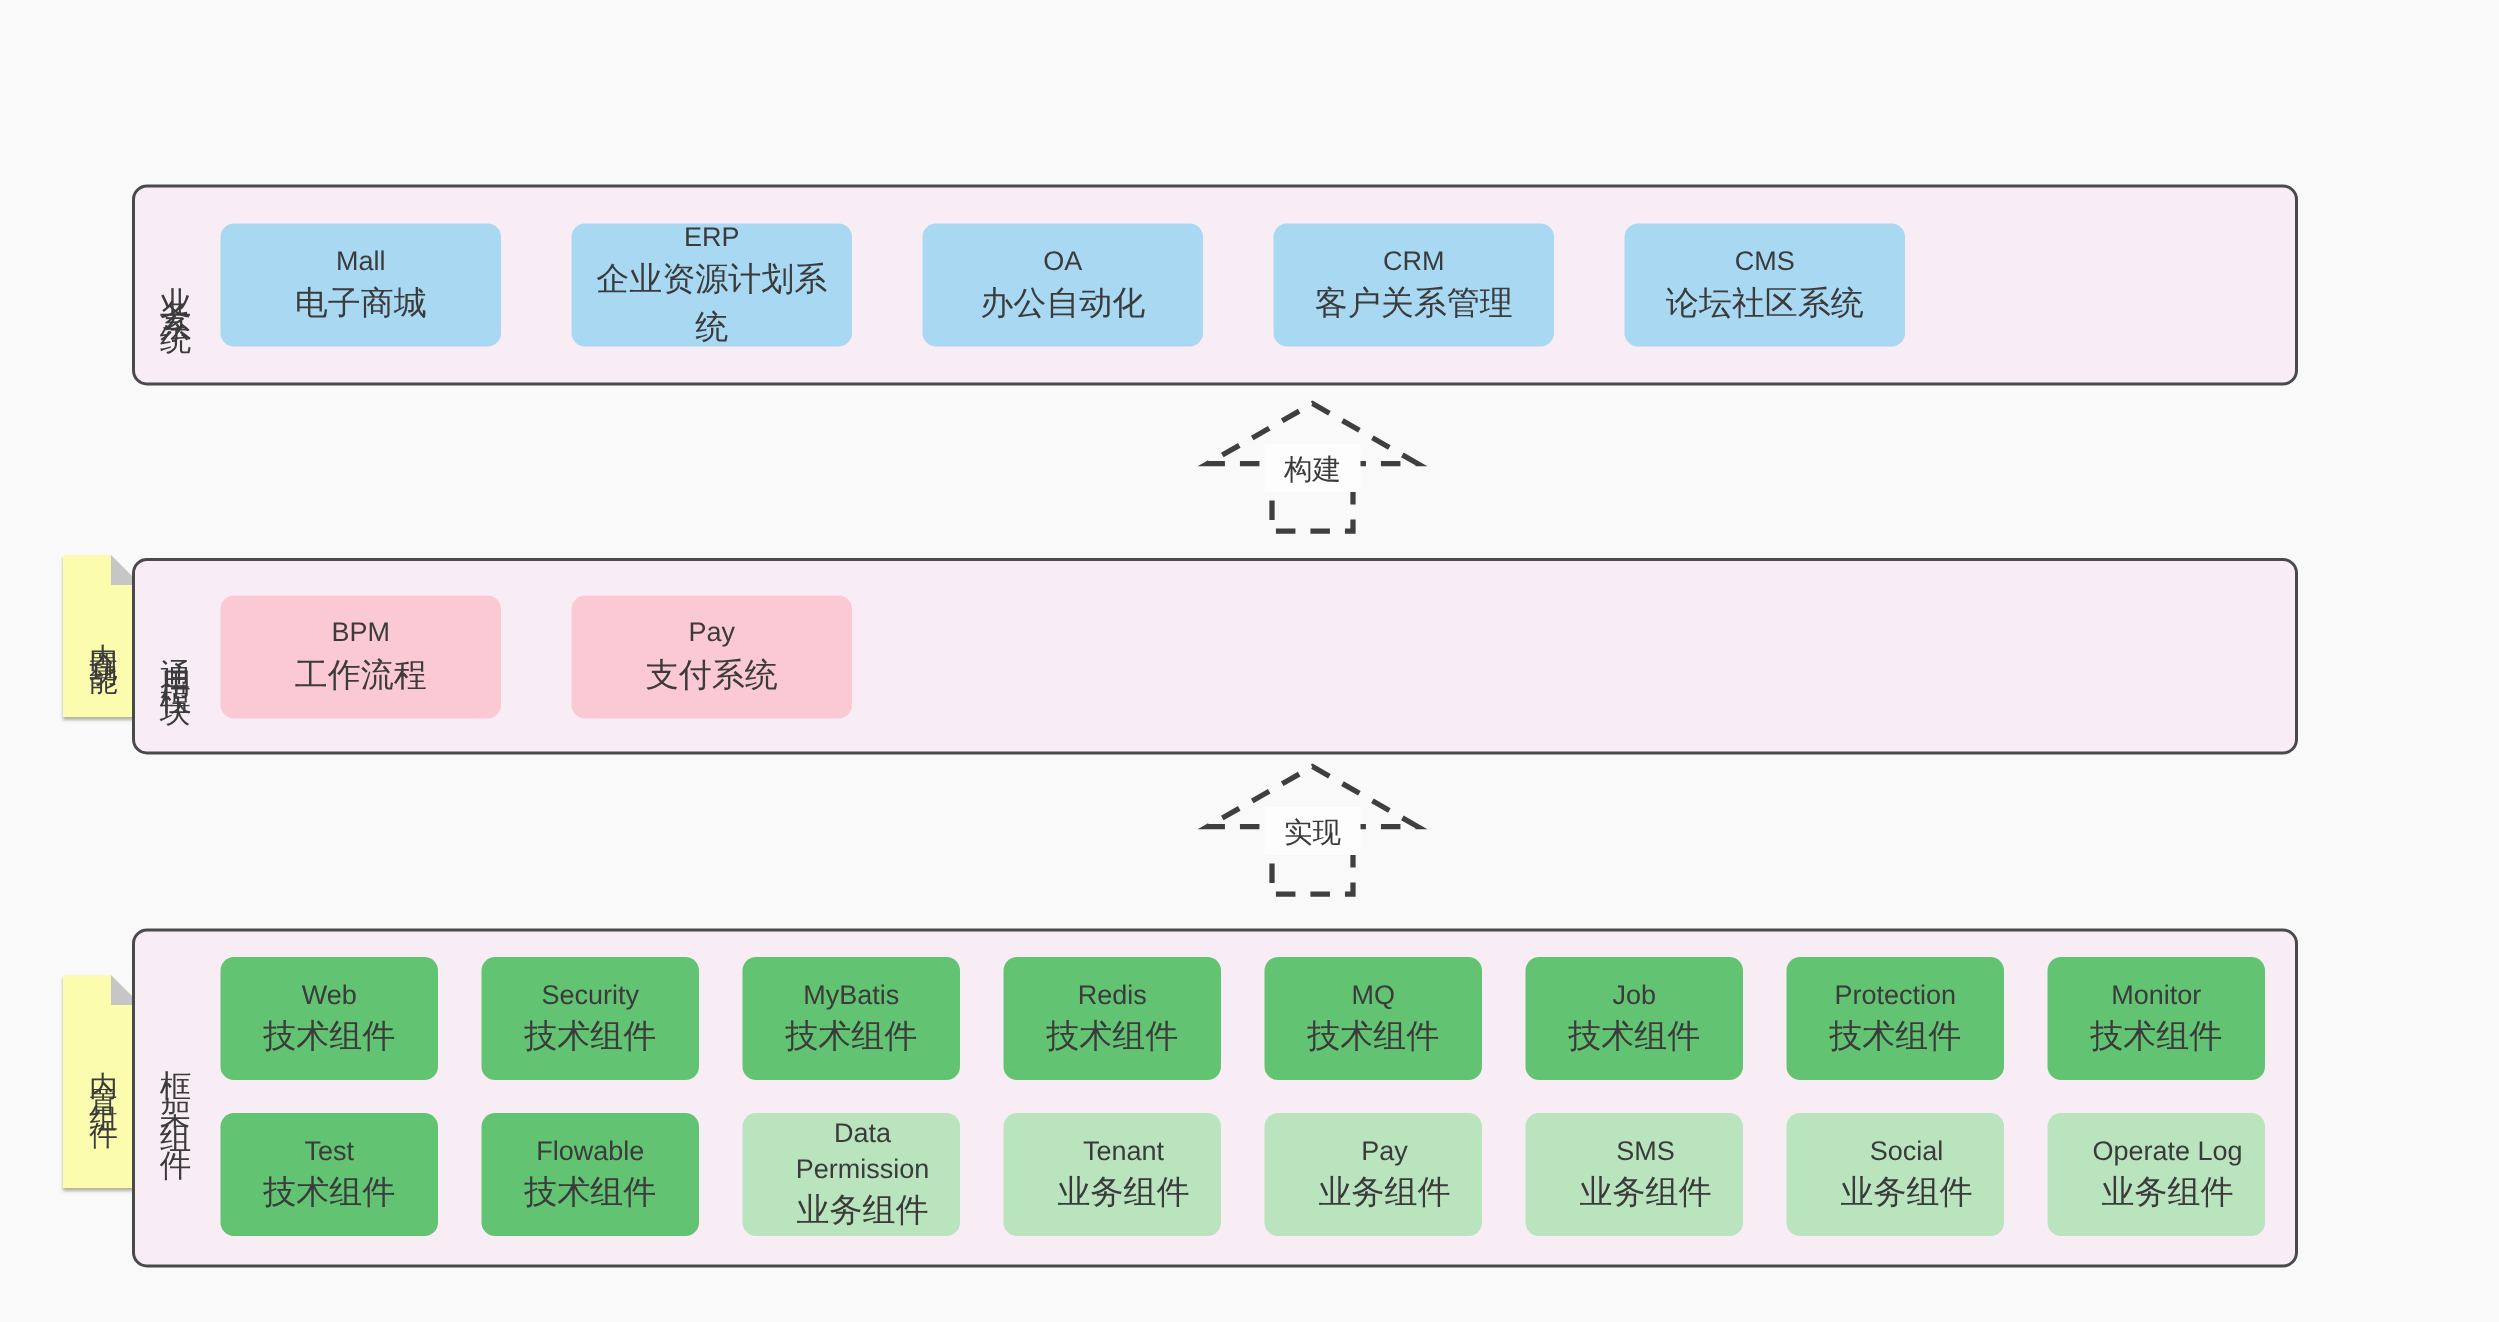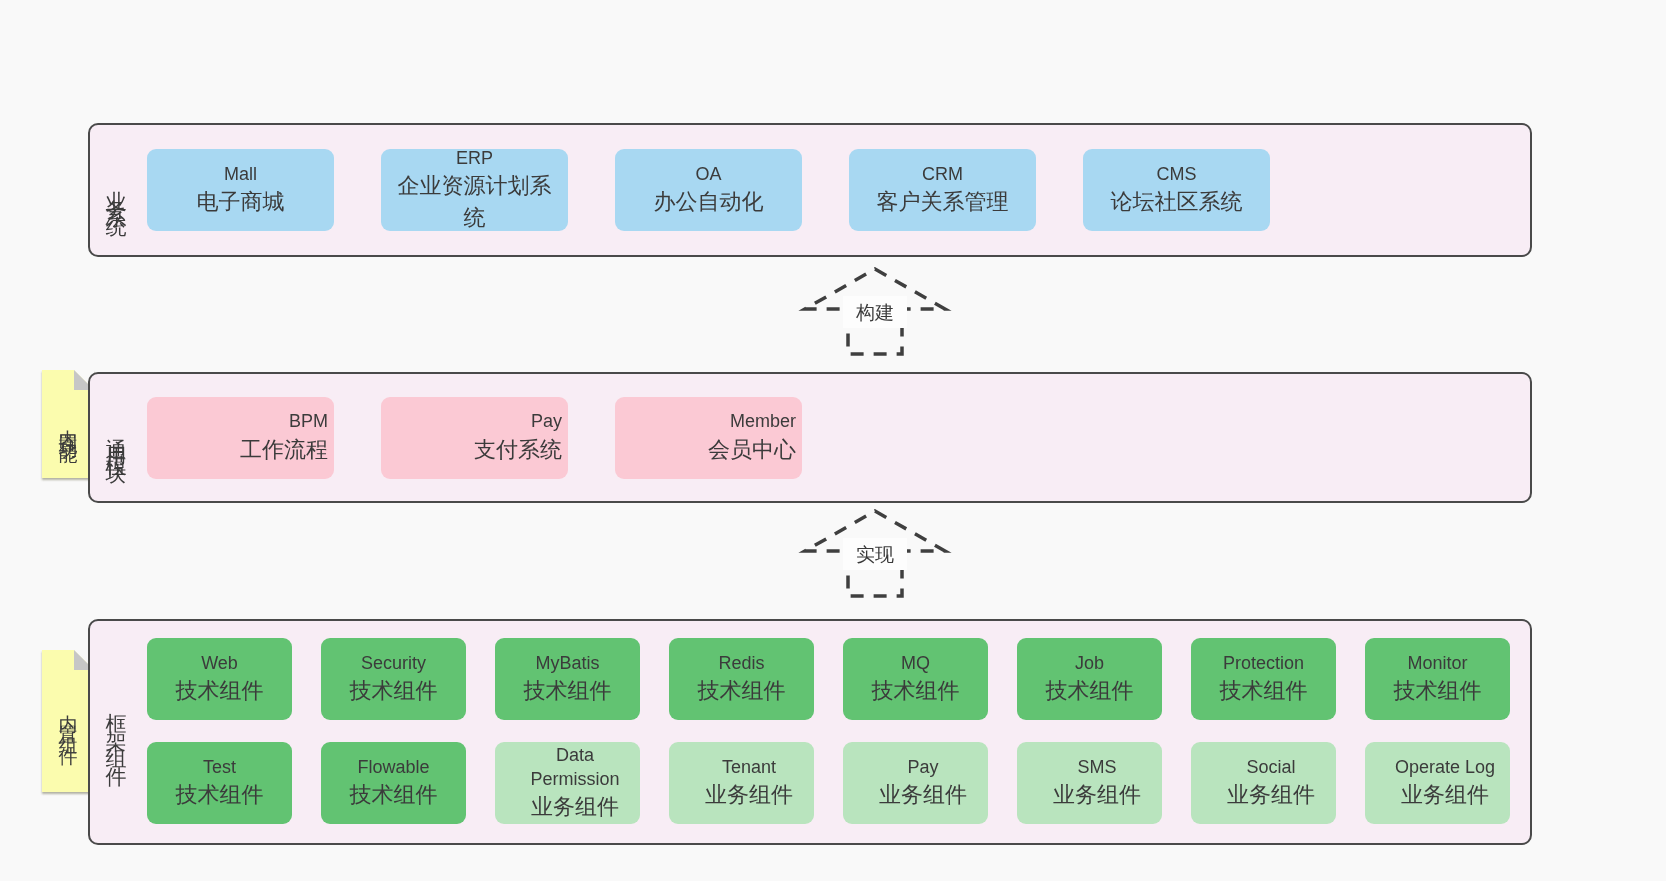--- a/index.html
+++ b/index.html
@@ -33,21 +33,21 @@
   .box{
     width:187px;height:82px;border-radius:9px;flex:none;
     display:flex;flex-direction:column;align-items:center;justify-content:center;
     text-align:center;padding:2px 6px;box-sizing:border-box;
   }
   .row .box{width:145px;}
   .box .t{font-size:18px;line-height:1.35;}
   .box .s{font-size:22px;line-height:1.45;}
   [data-variant="blue"]{background:var(--business-box,#a8d8f2);}
   [data-variant="red"]{background:var(--core-box,#f16b6d);}
-  [data-variant="pink"]{background:var(--module-box,#fbc9d4);align-items:flex-end;}
+  [data-variant="pink"]{background:var(--module-box,#fbc9d4);}
   [data-variant="green"]{background:var(--tech-box,#62c372);}
   [data-variant="lightgreen"]{background:var(--biz-box,#b9e4be);padding-left:21px;}
   .note{
     position:absolute;width:52px;z-index:0;
     background:var(--note-bg,#fbfcae);
     box-shadow:0 2px 2px rgba(90,90,60,.45);
   }
   .note-modules{left:42px;top:370px;height:108px;}
   .note-framework{left:42px;top:650px;height:142px;}
   .note::before{
@@ -125,24 +125,20 @@
   <div class="vlabel">通用模块</div>
   <div class="boxes">
     <div class="box" data-variant="pink">
       <div class="t">BPM</div>
       <div class="s">工作流程</div>
     </div>
     <div class="box" data-variant="pink">
       <div class="t">Pay</div>
       <div class="s">支付系统</div>
     </div>
-    <div class="box" data-variant="pink">
-      <div class="t">Member</div>
-      <div class="s">会员中心</div>
-    </div>
   </div>
 </div>
 
 <svg class="arrow arrow-implement" width="160" height="95">
   <polygon points="80,6 150,46 107,46 107,91 53,91 53,46 10,46"></polygon>
   <rect x="48" y="33" width="64" height="32"></rect>
   <text x="80" y="56" text-anchor="middle">实现</text>
 </svg>
 
 <div class="panel panel-framework">

